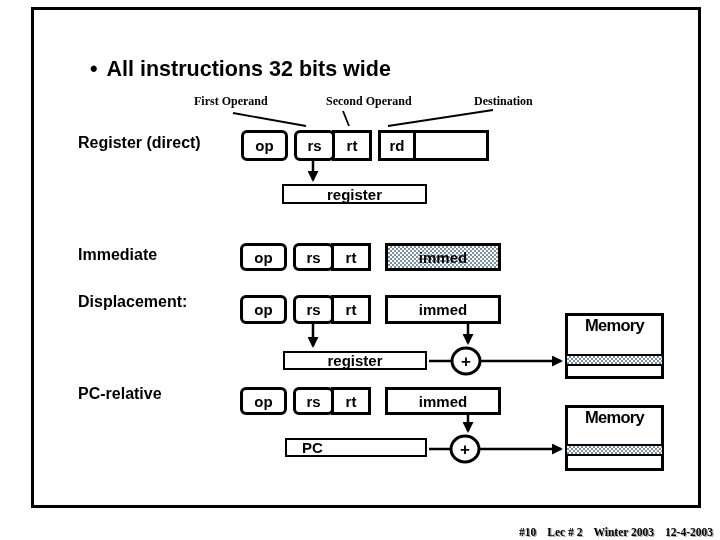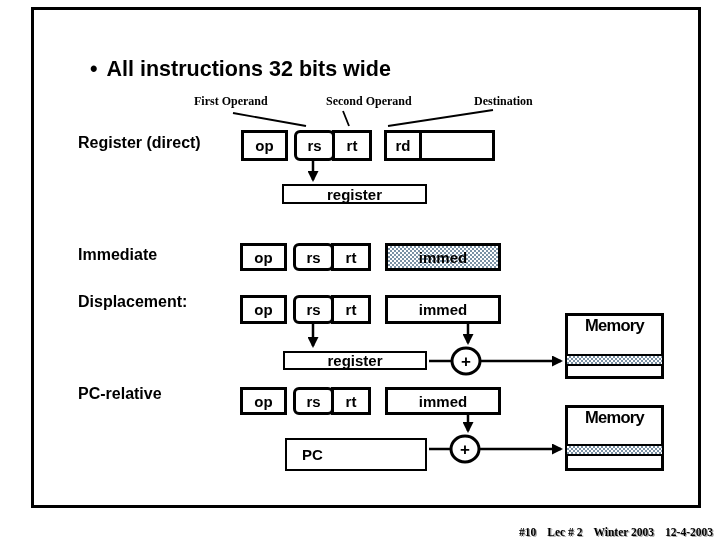--- a/index.html
+++ b/index.html
@@ -30,38 +30,38 @@
 
   
   .inst-row{display:flex;align-items:stretch;}
   .row-1{left:241px;top:130px;height:31px;}
   .row-2{left:240px;top:243px;height:28px;}
   .row-3{left:240px;top:295px;height:29px;}
   .row-4{left:240px;top:387px;height:28px;}
   .cell{border:3px solid #000;background:#fff;box-sizing:border-box;
         display:flex;align-items:center;justify-content:center;
         font-weight:bold;font-size:15px;white-space:nowrap;}
-  .w-op{width:47px;}
+  .w-op{width:47px;border-radius:6px;}
   .w-rs{width:41px;margin-left:6px;border-radius:6px;}
   .w-rt{width:40px;margin-left:-3px;}
-  .w-rd{width:38px;margin-left:12px;}
+  .w-rd{width:38px;margin-left:6px;}
   .w-empty{width:76px;margin-left:-3px;}
   .w-immed{width:116px;margin-left:14px;}
 
   
   .hatch{background-color:#aebcc8;
          background-image:repeating-conic-gradient(#7a91a4 0% 25%, #ffffff 0% 50%);
          background-size:4px 4px;}
 
   
   .reg-box{box-sizing:border-box;border:2px solid #000;display:flex;align-items:center;justify-content:center;
            font-weight:bold;font-size:15px;background:#fff;}
   .reg-hatched{left:282px;top:184px;width:145px;height:20px;}
   .reg-plain{left:283px;top:351px;width:144px;height:19px;}
-  .pc-box{left:285px;top:438px;width:142px;height:33px;justify-content:flex-start;padding-left:15px;}
+  .pc-box{left:285px;top:438px;width:142px;height:19px;justify-content:flex-start;padding-left:15px;}
 
   
   .memory{width:99px;height:66px;border:3px solid #000;box-sizing:border-box;background:#fff;left:565px;}
   .mem-1{top:313px;} .mem-2{top:405px;}
   .mem-label{text-align:center;font-weight:bold;font-size:16.5px;letter-spacing:-0.7px;margin-top:0px;white-space:nowrap;}
   .mem-band{position:absolute;left:-1px;right:-1px;height:12px;border-top:2px solid #000;border-bottom:2px solid #000;box-sizing:border-box;}
   .band-1{top:38px;} .band-2{top:36px;}
 
   
   .overlay{left:0;top:0;width:720px;height:540px;pointer-events:none;z-index:4;}

